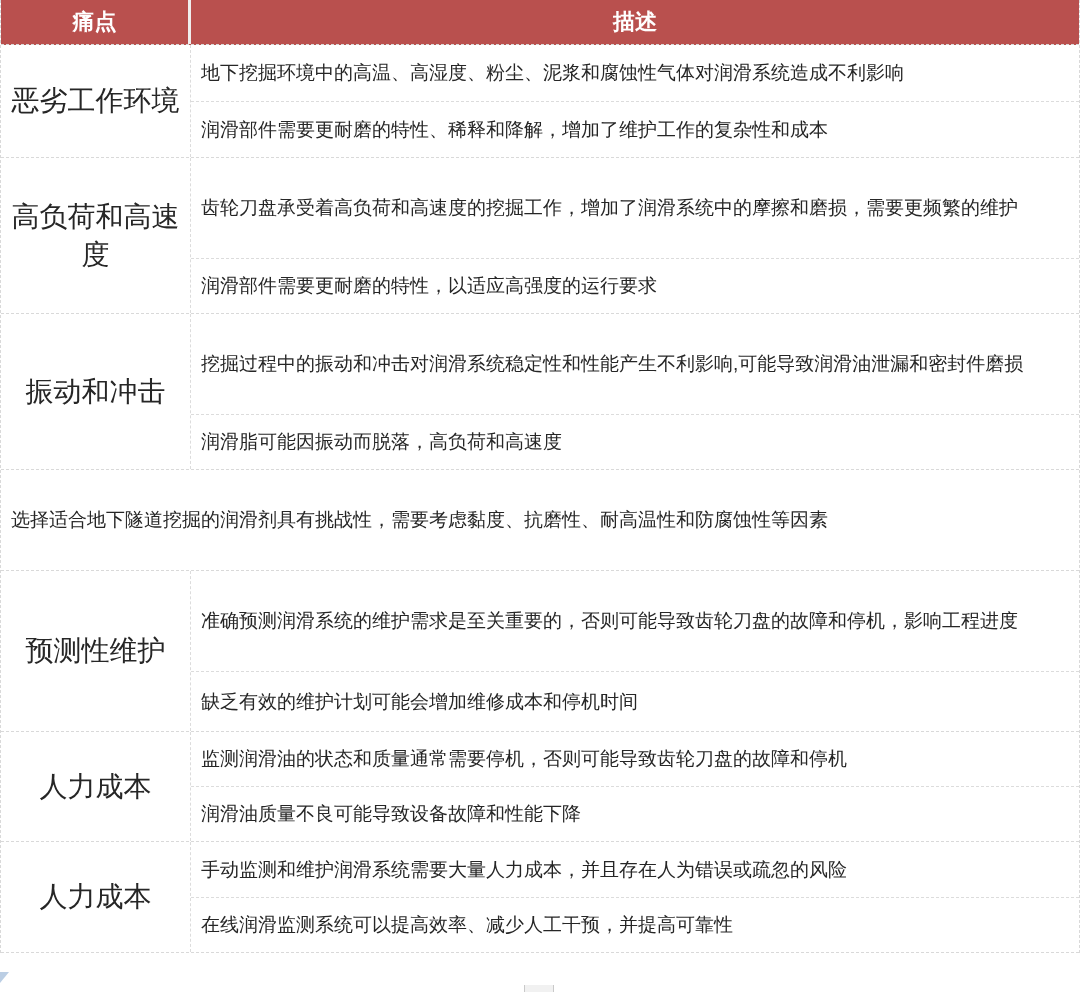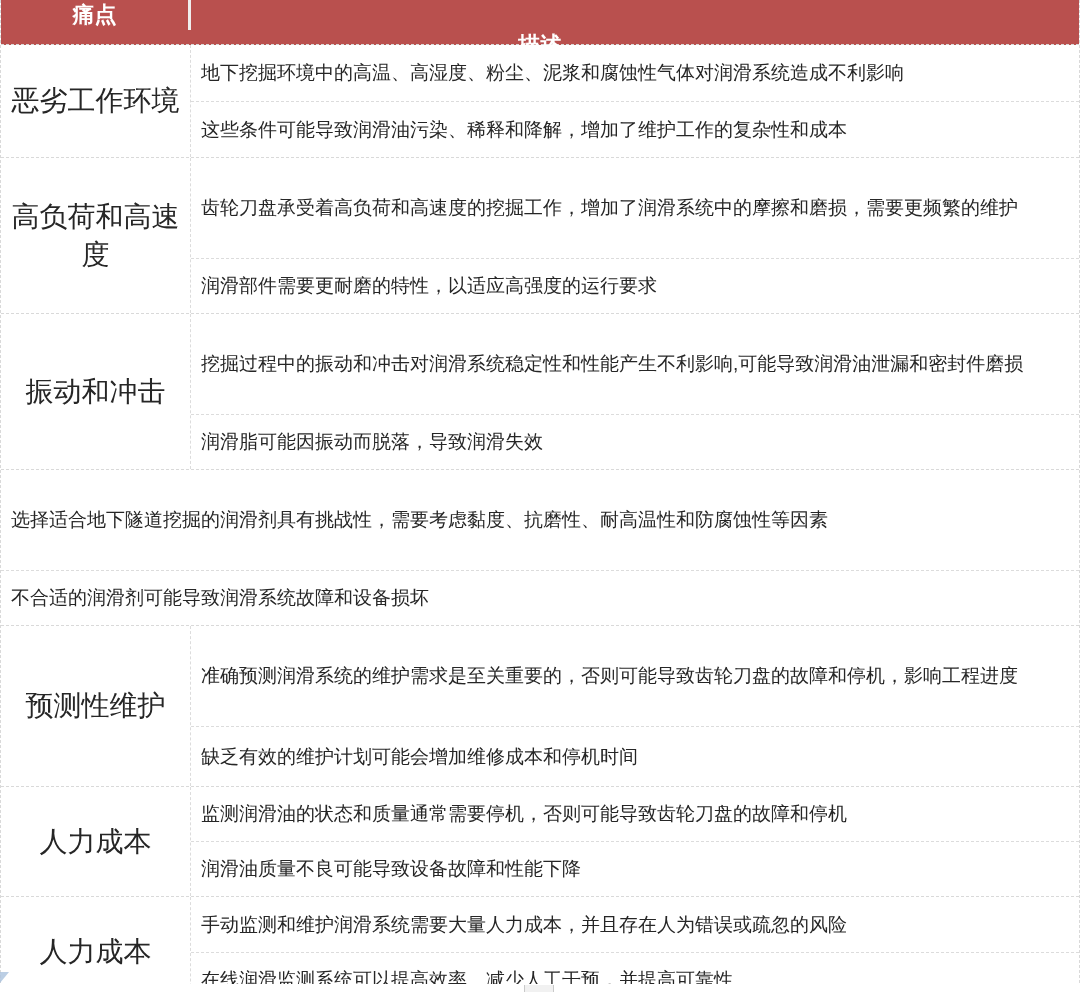--- a/index.html
+++ b/index.html
@@ -18,21 +18,20 @@
   }
   
   .thead {
     display: flex;
     height: 45px;
     background: #b9504e;
     color: #ffffff;
     font-weight: bold;
     font-size: 22px;
     border-bottom: 1px dashed #d9d9d9;
-    flex-direction: column;
   }
   .th-pain {
     width: 190px;
     display: flex; align-items: center; justify-content: center;
     border-right: 3px solid #f0eeee;
   }
   .th-desc {
     flex: 1;
     display: flex; align-items: center; justify-content: center;
   }
@@ -93,44 +92,43 @@
 <div class="pain-table">
   <div class="thead">
     <div class="th-pain">痛点</div>
     <div class="th-desc">描述</div>
   </div>
   <div id="table-body">
   <div class="trow trow-1">
     <div class="pain-cell">恶劣工作环境</div>
     <div class="desc-col">
       <div class="desc-cell">地下挖掘环境中的高温、高湿度、粉尘、泥浆和腐蚀性气体对润滑系统造成不利影响</div>
-      <div class="desc-cell">这些条件可能导致润滑油污染、稀释和降解，增加了维护工作的复杂性和成本</div>
+      <div class="desc-cell">润滑部件需要更耐磨的特性、稀释和降解，增加了维护工作的复杂性和成本</div>
     </div>
   </div>
 
   <div class="trow trow-2">
     <div class="pain-cell">高负荷和高速度</div>
     <div class="desc-col">
       <div class="desc-cell">齿轮刀盘承受着高负荷和高速度的挖掘工作，增加了润滑系统中的摩擦和磨损，需要更频繁的维护</div>
       <div class="desc-cell">润滑部件需要更耐磨的特性，以适应高强度的运行要求</div>
     </div>
   </div>
 
   <div class="trow trow-3">
     <div class="pain-cell">振动和冲击</div>
     <div class="desc-col">
       <div class="desc-cell">挖掘过程中的振动和冲击对润滑系统稳定性和性能产生不利影响,可能导致润滑油泄漏和密封件磨损</div>
-      <div class="desc-cell">润滑脂可能因振动而脱落，导致润滑失效</div>
+      <div class="desc-cell">润滑脂可能因振动而脱落，高负荷和高速度</div>
     </div>
   </div>
 
   <div class="trow trow-4">
     <div class="desc-col">
       <div class="desc-cell">选择适合地下隧道挖掘的润滑剂具有挑战性，需要考虑黏度、抗磨性、耐高温性和防腐蚀性等因素</div>
-      <div class="desc-cell">不合适的润滑剂可能导致润滑系统故障和设备损坏</div>
     </div>
   </div>
 
   <div class="trow trow-5">
     <div class="pain-cell">预测性维护</div>
     <div class="desc-col">
       <div class="desc-cell">准确预测润滑系统的维护需求是至关重要的，否则可能导致齿轮刀盘的故障和停机，影响工程进度</div>
       <div class="desc-cell">缺乏有效的维护计划可能会增加维修成本和停机时间</div>
     </div>
   </div>

